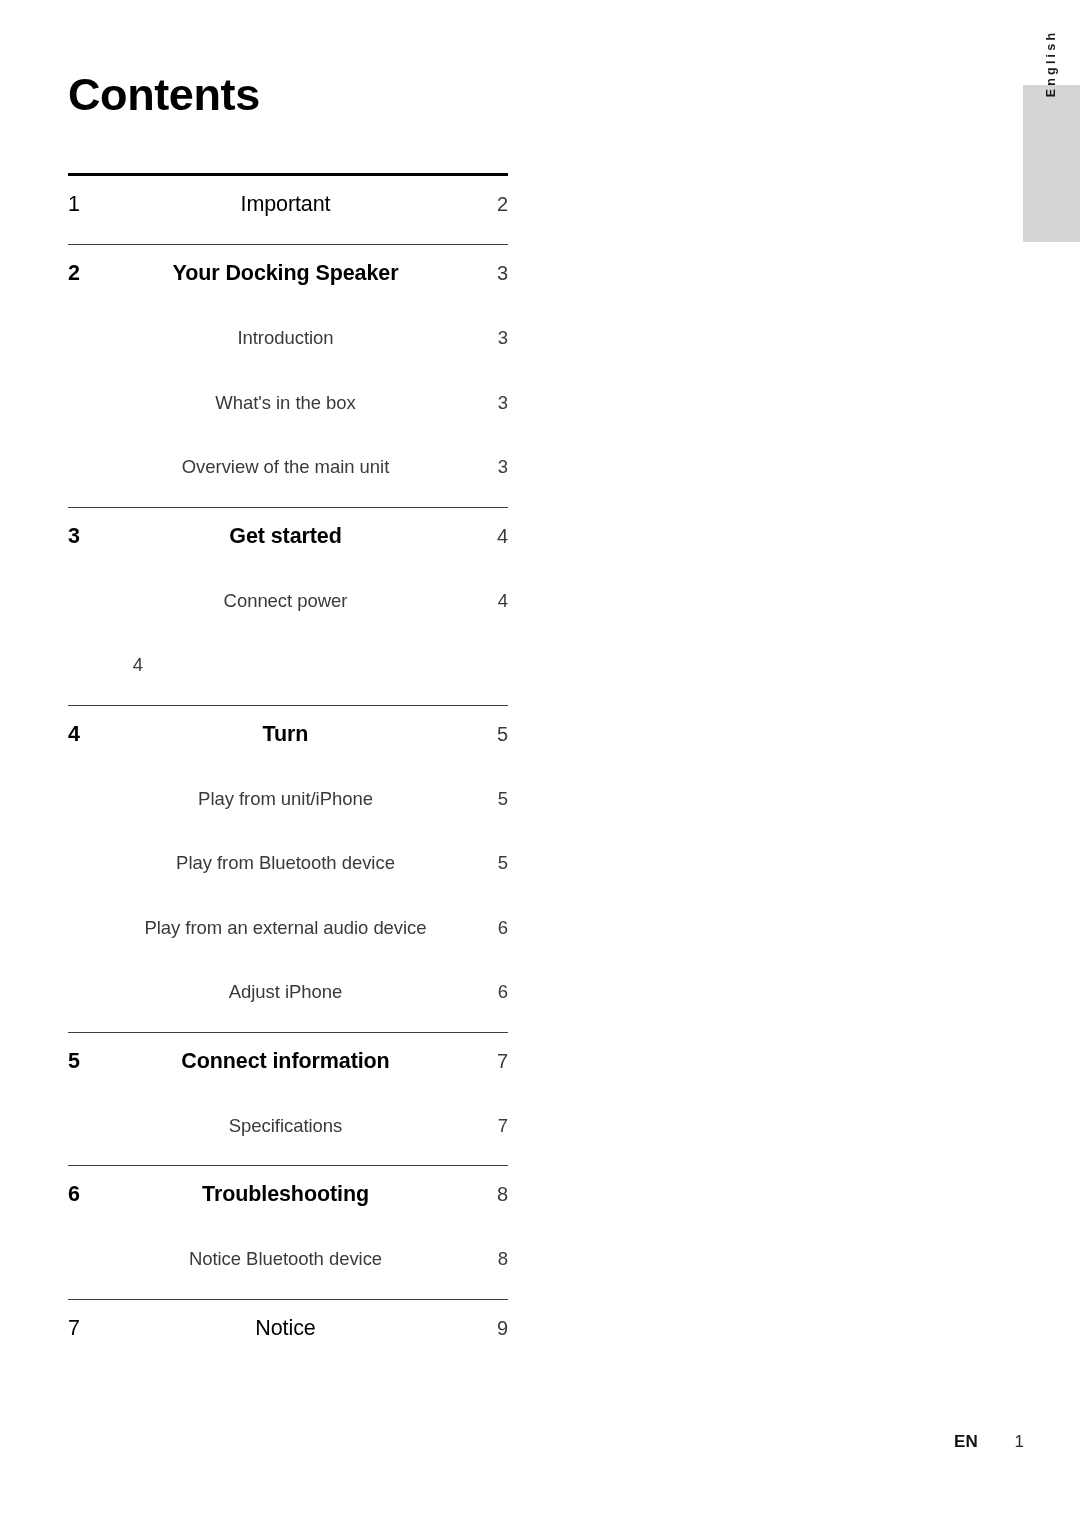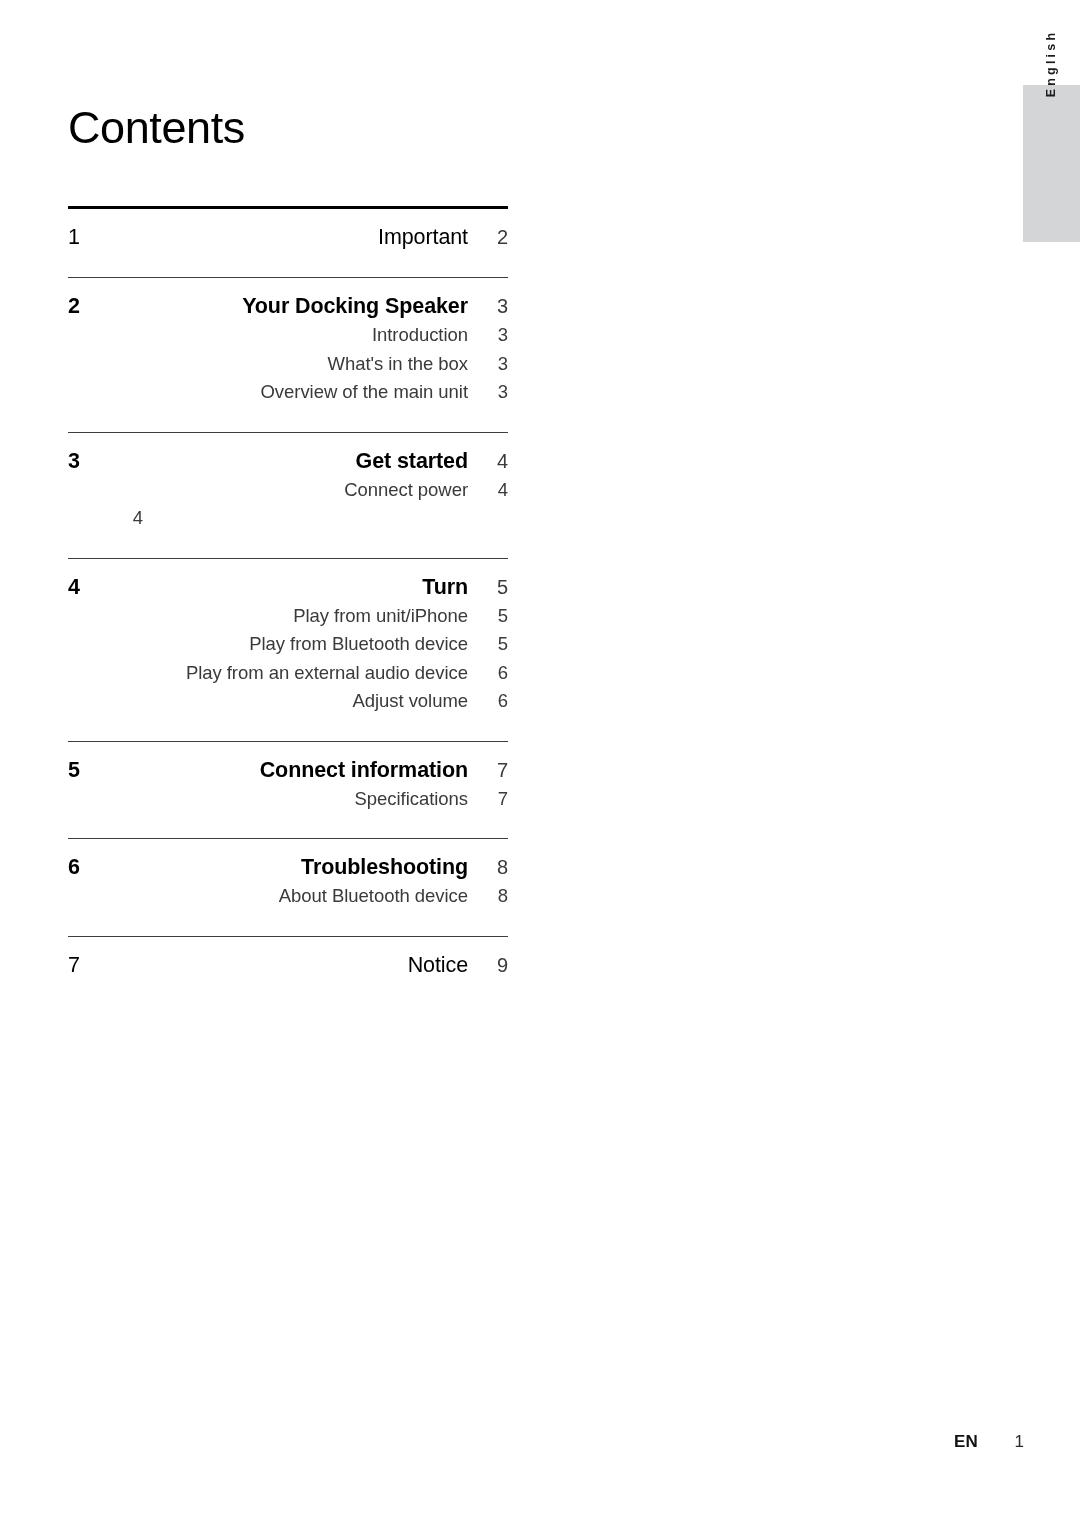--- a/index.html
+++ b/index.html
@@ -46,24 +46,24 @@
   
   .page {
     position: absolute;
     left: 68px;
     top: 0;
     width: 440px;
   }
 
   .page-title {
     font-size: 45px;
-    font-weight: normal;
+    font-weight: bold;
     color: #000000;
     margin: 0;
-    padding-top: 104px;
+    padding-top: 71px;
     letter-spacing: -0.4px;
     line-height: 1.05;
   }
 
   .toc {
     margin-top: 55px;
   }
 
   
   .rule {
@@ -90,21 +90,21 @@
     align-items: baseline;
     width: 440px;
   }
   .row .num {
     width: 35px;
     flex: 0 0 35px;
     text-align: left;
   }
   .row .title {
     flex: 1 1 auto;
-    text-align: right;
+    text-align: center;
   }
   .row .pageno {
     flex: 0 0 40px;
     text-align: right;
   }
 
   
   .row.chapter {
     font-size: 21.5px;
     line-height: 30px;
@@ -126,20 +126,21 @@
     font-weight: normal;
     color: #3a3a3a;
   }
 
   
   .row.sub {
     font-size: 18.5px;
     line-height: 28.5px;
     color: #3a3a3a;
     font-weight: normal;
+    margin-top: 36px;
   }
   .row.sub .title {
     letter-spacing: -0.05px;
   }
   .row.sub .pageno {
     color: #3a3a3a;
   }
 
   
   .footer {
@@ -239,21 +240,21 @@
           <span class="title">Play from Bluetooth device</span>
           <span class="pageno">5</span>
         </div>
         <div class="row sub">
           <span class="num"></span>
           <span class="title">Play from an external audio device</span>
           <span class="pageno">6</span>
         </div>
         <div class="row sub">
           <span class="num"></span>
-          <span class="title">Adjust volume</span>
+          <span class="title">Adjust iPhone</span>
           <span class="pageno">6</span>
         </div>
       </div>
       <div class="rule"></div>
       <div class="group">
         <div class="row chapter">
           <span class="num">5</span>
           <span class="title">Connect information</span>
           <span class="pageno">7</span>
         </div>
@@ -265,21 +266,21 @@
       </div>
       <div class="rule"></div>
       <div class="group">
         <div class="row chapter">
           <span class="num">6</span>
           <span class="title">Troubleshooting</span>
           <span class="pageno">8</span>
         </div>
         <div class="row sub">
           <span class="num"></span>
-          <span class="title">About Bluetooth device</span>
+          <span class="title">Notice Bluetooth device</span>
           <span class="pageno">8</span>
         </div>
       </div>
       <div class="rule"></div>
       <div class="group">
         <div class="row chapter light">
           <span class="num">7</span>
           <span class="title">Notice</span>
           <span class="pageno">9</span>
         </div>

